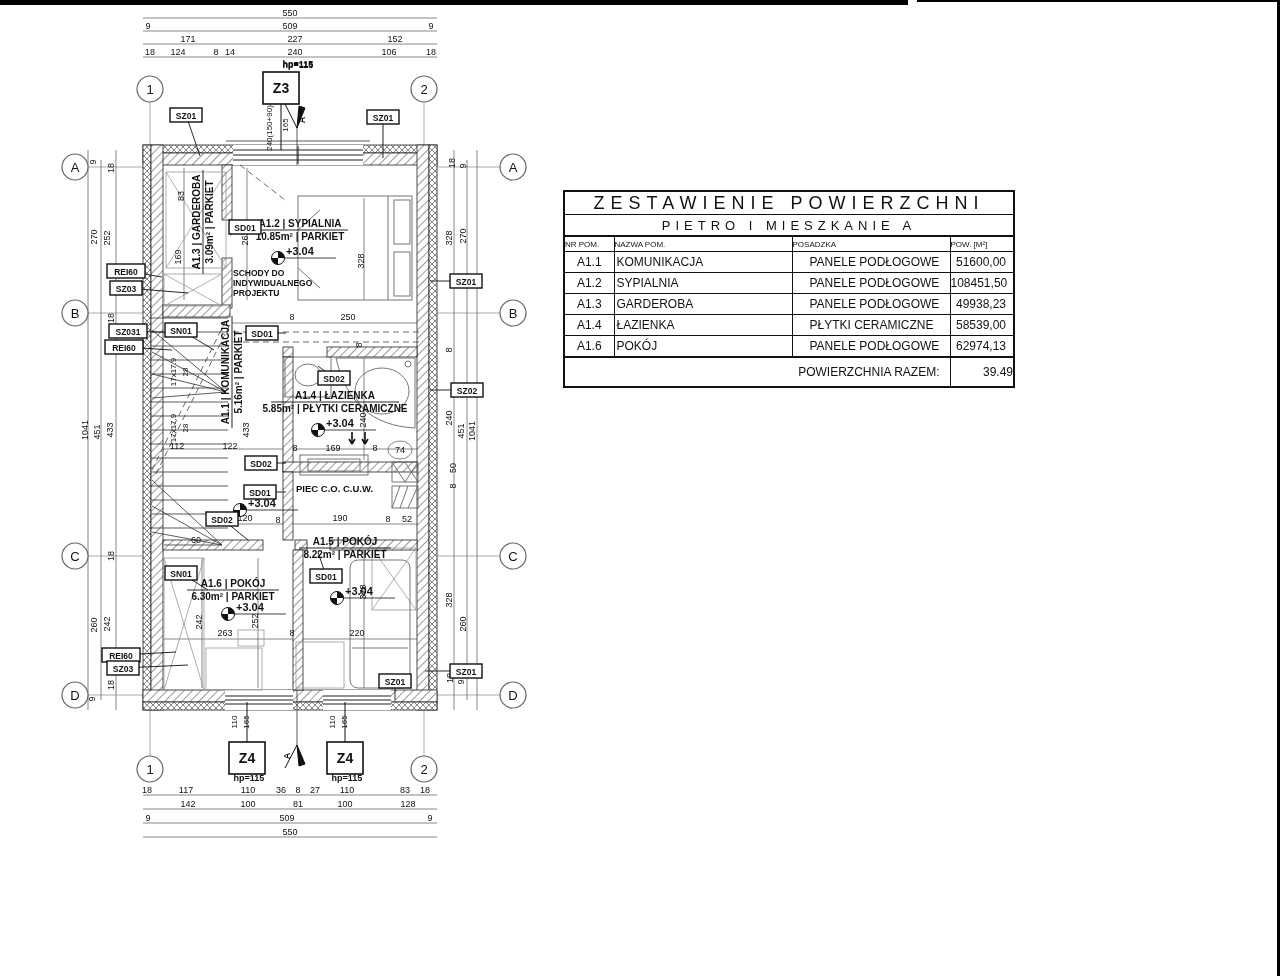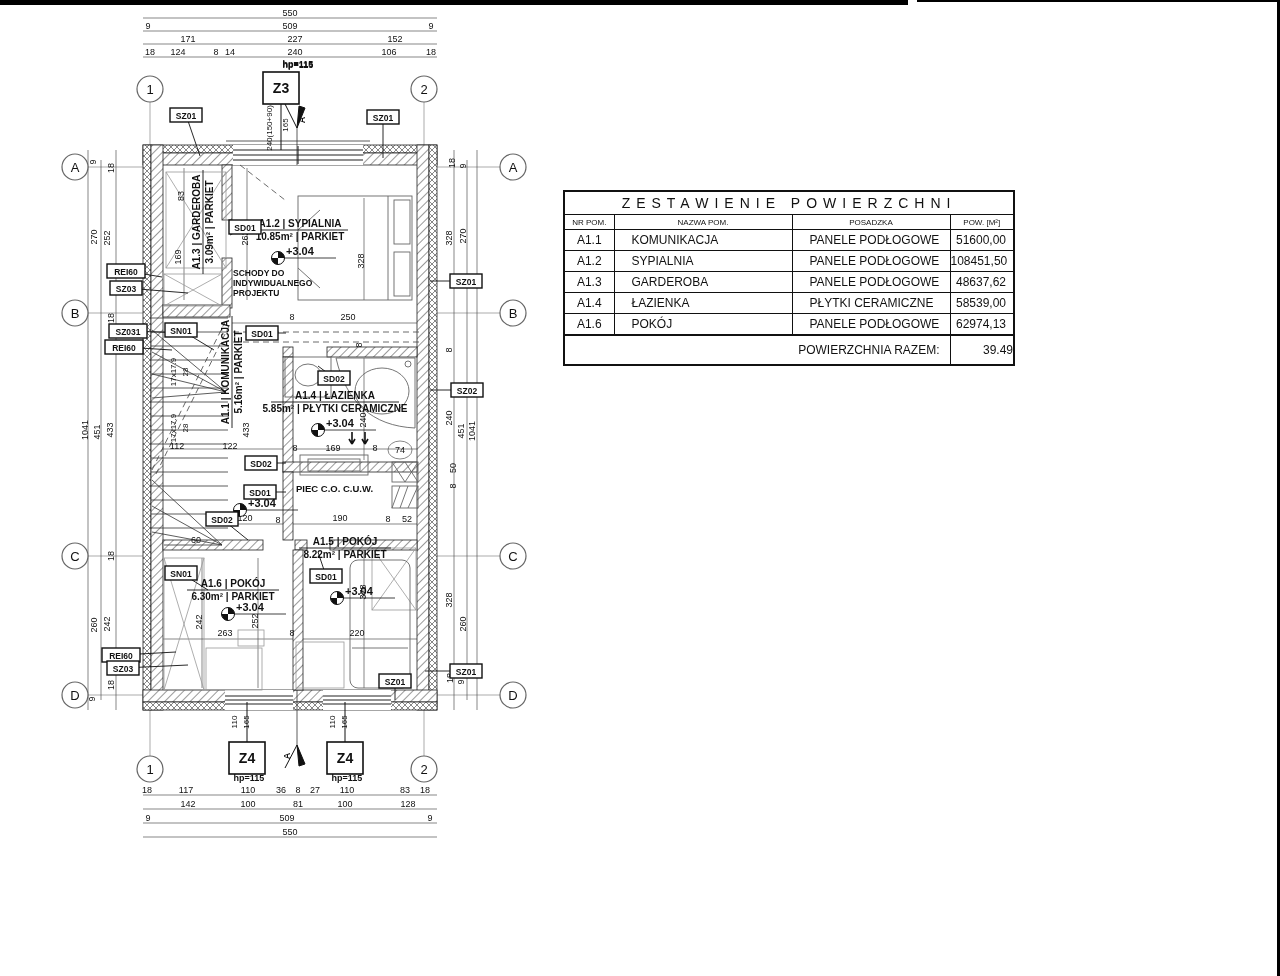--- a/index.html
+++ b/index.html
@@ -5,27 +5,27 @@
   html,body{margin:0;padding:0;background:#fff;}
   #stage{position:relative;width:1280px;height:976px;background:#ffffff;overflow:hidden;
          font-family:"Liberation Sans", sans-serif;color:#111;}
   .topbar{position:absolute;left:0;top:0;height:5px;background:#000;}
   .topbar2{position:absolute;top:0;height:2px;background:#000;}
   .rightbar{position:absolute;right:0;top:0;width:3px;height:976px;background:#000;}
   
   #area-table{position:absolute;left:563px;top:190px;width:450px;border-collapse:collapse;
               border:2px solid #111;table-layout:fixed;}
   #area-table td,#area-table th{border:1px solid #111;padding:0;overflow:hidden;white-space:nowrap;}
-  #area-table .title1{font-size:14px;letter-spacing:6px;text-align:center;height:22px;font-weight:500;}
+  #area-table .title1{font-size:18px;letter-spacing:6px;text-align:center;height:22px;font-weight:500;}
   #area-table .title2{font-size:13px;letter-spacing:5px;text-align:center;height:20px;font-weight:500;
                       border-bottom:2px solid #111;}
-  #area-table .colhead{font-size:8px;text-align:center;height:14px;font-weight:400;}
+  #area-table .colhead{font-size:8px;text-align:left;height:14px;font-weight:400;}
   #area-table .datarow td{font-size:12px;height:20px;}
   #area-table .c-nr{text-align:center;}
-  #area-table .c-name{text-align:left;padding-left:17px;}
+  #area-table .c-name{text-align:left;padding-left:2px;}
   #area-table .c-floor{text-align:left;padding-left:17px;}
   #area-table .c-pow{text-align:right;padding-right:7px;}
   #area-table .foot-label{font-size:12px;text-align:right;padding-right:10px;height:28px;border-top:2px solid #111;}
   #area-table .foot-val{font-size:12px;text-align:right;border-top:2px solid #111;margin-left:12px;}
   
   svg text{fill:#111;}
   .wall{fill:url(#hatch);stroke:#222;stroke-width:0.8;}
   .insul{fill:url(#diam);stroke:#222;stroke-width:0.8;}
   .thin{stroke:#333;stroke-width:0.8;fill:none;}
   .dimline{stroke:#555;stroke-width:0.7;fill:none;}
@@ -582,20 +582,23 @@
   <colgroup>
         <col style="width:50px">
         <col style="width:178px">
         <col style="width:158px">
         <col style="width:64px">
       </colgroup>
   <tbody>
     <tr>
           <td class="title1" colspan="4">ZESTAWIENIE POWIERZCHNI</td>
         </tr>
+    <tr>
+          <td class="title2" colspan="4">PIETRO I MIESZKANIE A</td>
+        </tr>
     <tr id="colhead-row">
           <td class="colhead">NR POM.</td>
           <td class="colhead">NAZWA POM.</td>
           <td class="colhead">POSADZKA</td>
           <td class="colhead">POW. [M²]</td>
         </tr>
   </tbody>
   <tbody id="table-body">
         <tr class="datarow">
           <td class="c-nr">A1.1</td>
@@ -606,21 +609,21 @@
         <tr class="datarow">
           <td class="c-nr">A1.2</td>
           <td class="c-name">SYPIALNIA</td>
           <td class="c-floor">PANELE PODŁOGOWE</td>
           <td class="c-pow">108451,50</td>
         </tr>
         <tr class="datarow">
           <td class="c-nr">A1.3</td>
           <td class="c-name">GARDEROBA</td>
           <td class="c-floor">PANELE PODŁOGOWE</td>
-          <td class="c-pow">48637,62</td>
+          <td class="c-pow">49938,23</td>
         </tr>
         <tr class="datarow">
           <td class="c-nr">A1.4</td>
           <td class="c-name">ŁAZIENKA</td>
           <td class="c-floor">PŁYTKI CERAMICZNE</td>
           <td class="c-pow">58539,00</td>
         </tr>
         <tr class="datarow">
           <td class="c-nr">A1.6</td>
           <td class="c-name">POKÓJ</td>

